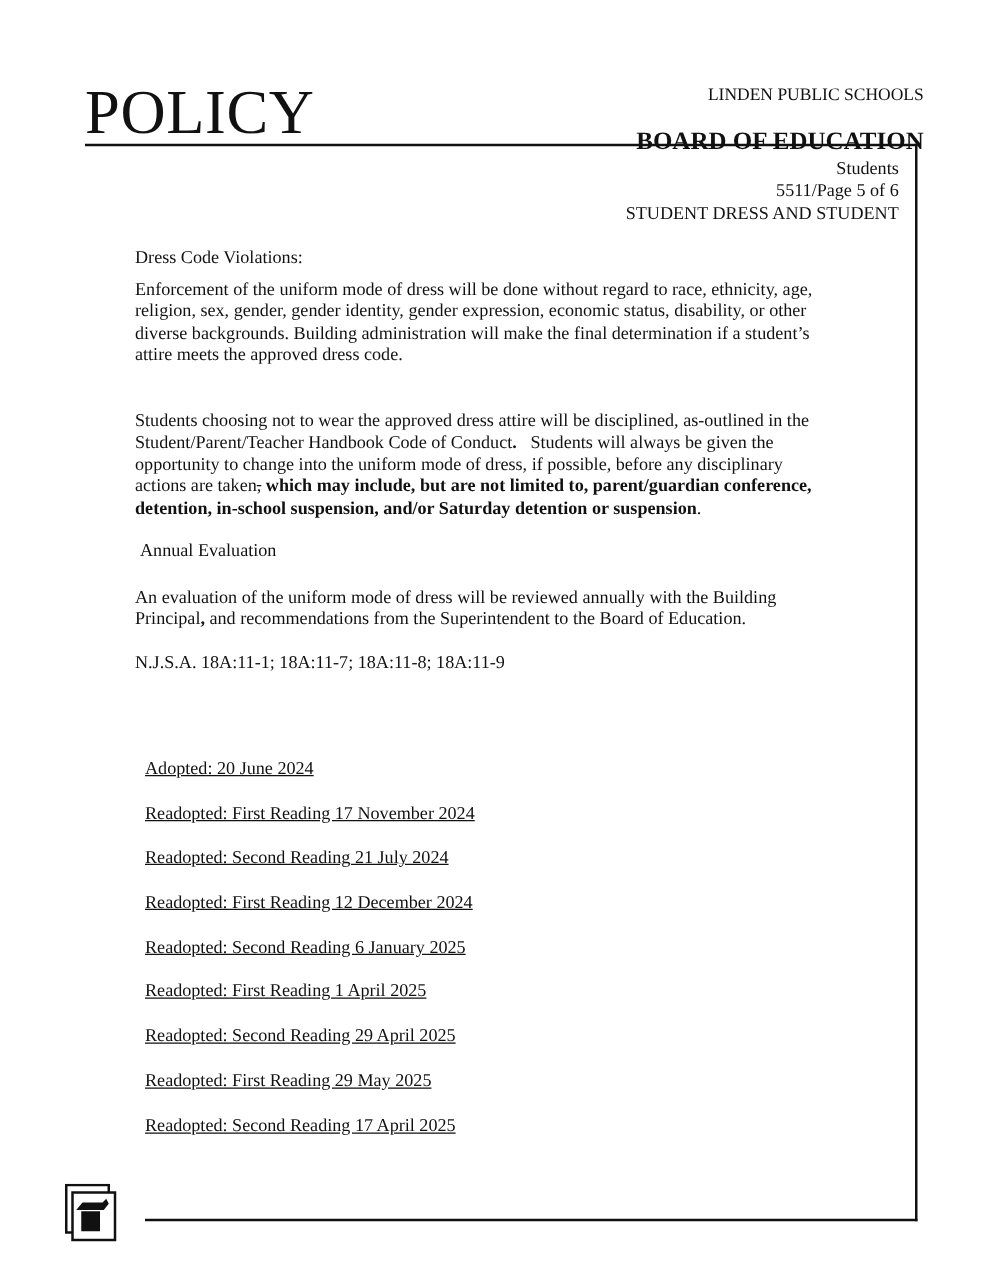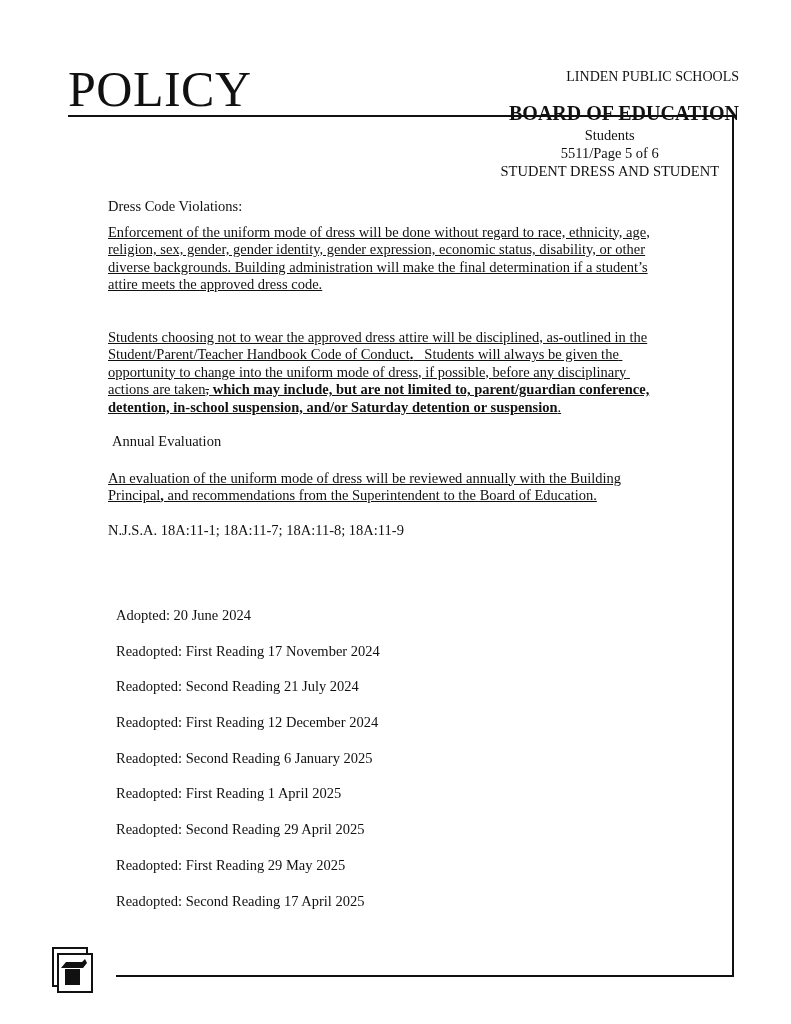--- a/index.html
+++ b/index.html
@@ -5,30 +5,30 @@
   html, body { margin: 0; padding: 0; background: #ffffff; }
   body { width: 791px; height: 1024px; position: relative; overflow: hidden;
          font-family: "Liberation Serif", serif; color: #111; }
   .policy-title { position: absolute; left: 68px; top: 62px; font-size: 50px; line-height: 54px; letter-spacing: 0.5px; }
   .org { position: absolute; right: 52px; top: 69px; text-align: right; }
   .org-name { font-size: 14px; line-height: 16px; }
   .board { font-size: 20px; font-weight: bold; line-height: 24px; margin-top: 16px; }
   .header-rule { position: absolute; left: 68px; top: 115px; width: 666px; height: 2px; background: #111; }
   .right-rule { position: absolute; left: 732px; top: 115px; width: 2px; height: 862px; background: #111; }
   .bottom-rule { position: absolute; left: 116px; top: 975px; width: 618px; height: 2px; background: #111; }
-  .meta { position: absolute; right: 72px; top: 126px; text-align: center; font-size: 14.5px; line-height: 18px; }
+  .meta { position: absolute; right: 72px; top: 126px; text-align: right; font-size: 14.5px; line-height: 18px; }
   .content { position: absolute; left: 108px; top: 198px; width: 560px; font-size: 14.5px; line-height: 17.5px; }
   .content p { margin: 0; }
   .section-heading { margin: 0 0 8px 0 !important; }
-  .para { margin-bottom: 20px !important; text-decoration: underline; }
+  .para { margin-bottom: 20px !important; }
   .indent { padding-left: 4px; }
   .bold { font-weight: bold; }
   .strike { text-decoration: line-through; }
   .history { position: absolute; left: 116px; top: 607px; font-size: 14.5px; line-height: 17.5px; }
-  .history .row { height: 35.7px; }
+  .history .row { height: 35.7px; text-decoration: underline; }
   .logo { position: absolute; left: 52px; top: 947px; width: 48px; height: 48px; }
 </style>
 </head>
 <body>
 
 <div class="policy-title">POLICY</div>
 
 <div class="org">
   <div class="org-name">LINDEN PUBLIC SCHOOLS</div>
   <div class="board">BOARD OF EDUCATION</div>

